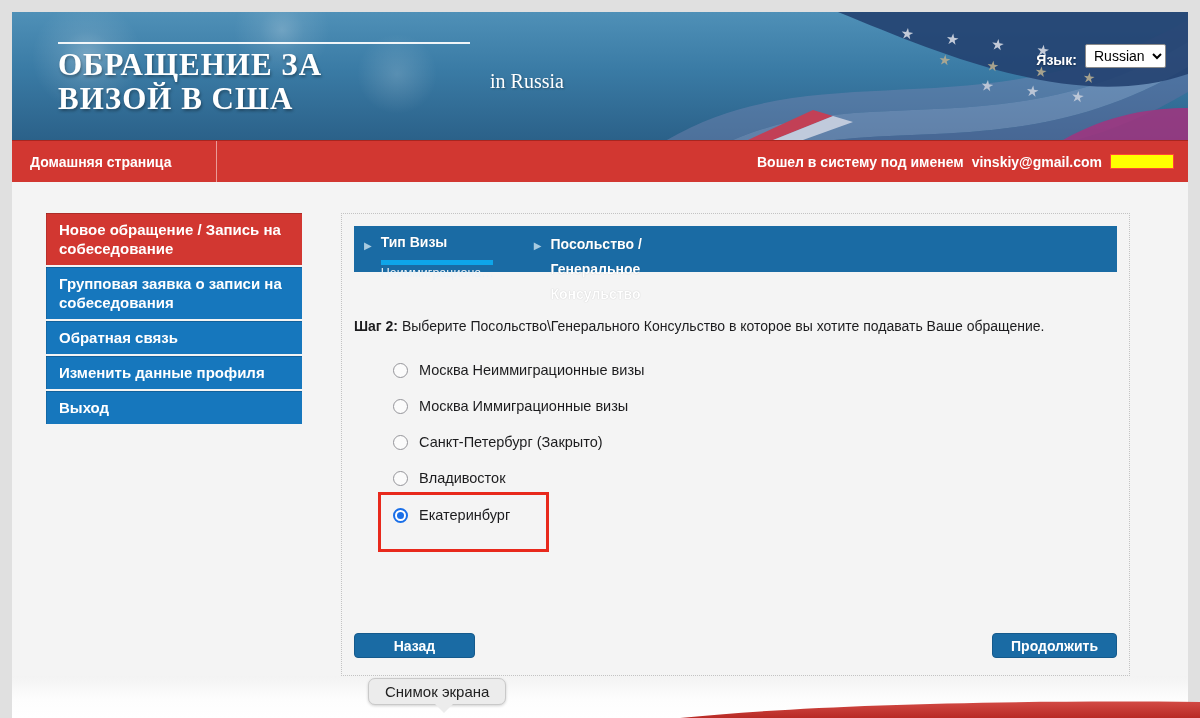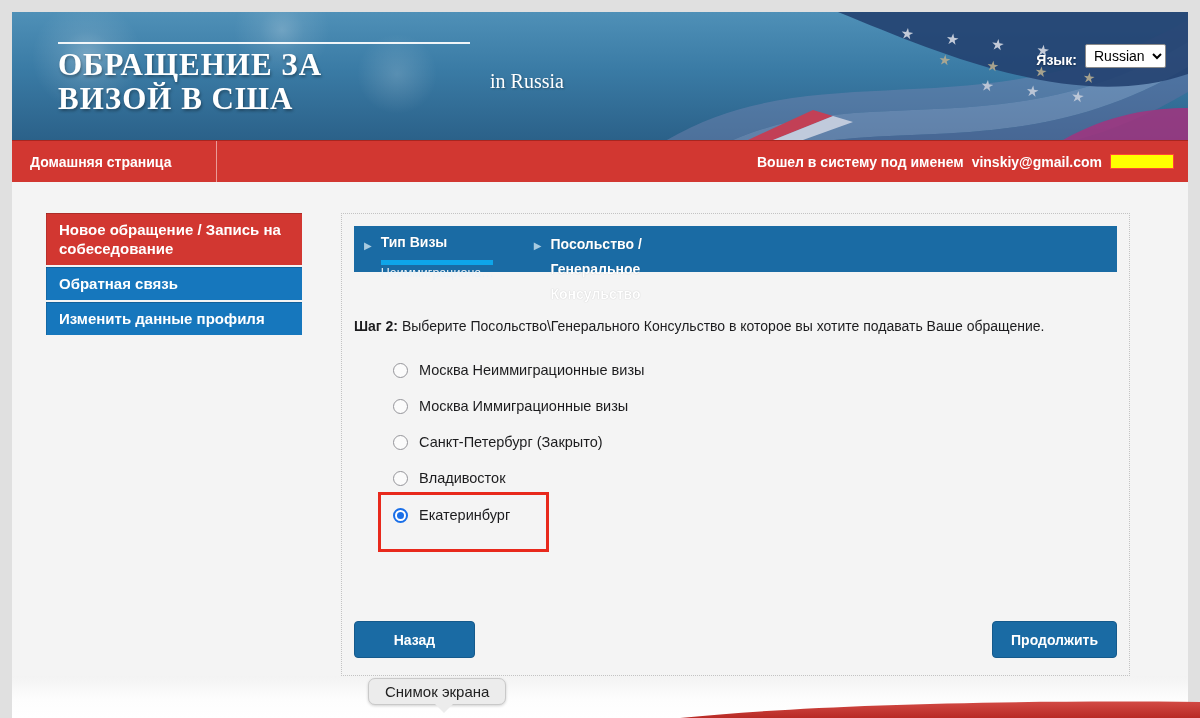--- a/index.html
+++ b/index.html
@@ -71,21 +71,21 @@
   .radio { width:15px; height:15px; border-radius:50%; border:1.5px solid #95959a; background:#fbfbfb; flex:none; position:relative; }
   .radio.checked { border:2px solid #1a6fe8; background:#fff; }
   .radio.checked::after { content:""; position:absolute; left:50%; top:50%; width:7px; height:7px;
     margin:-3.5px 0 0 -3.5px; border-radius:50%; background:#1a6fe8; }
   .annotation { border:3px solid #e8291c; display:inline-block; padding:10px 36px 24px 12px; margin:-12px 0 0 -15px; }
   .annotation .opt { margin-bottom:0; font-weight:normal; }
 
   
   .btn-row { margin-top:auto; display:flex; justify-content:space-between; padding-bottom:5px; }
   .btn { background:#1a6ba4; color:#fff; font-weight:bold; font-size:14px; border:1px solid #155a8c;
-    border-radius:4px; height:37px; min-width:121px; padding:0 18px; cursor:pointer;
+    border-radius:4px; height:25px; min-width:121px; padding:0 18px; cursor:pointer;
     font-family:"Liberation Sans", sans-serif; }
 
   
   .footer { flex:1; position:relative; background:linear-gradient(180deg,#f3f3f3 0%, #fdfdfd 55%, #ffffff 100%); }
   .red-swoosh { position:absolute; right:-12px; bottom:0; width:520px; height:26px; }
   .tooltip { position:absolute; left:356px; top:2px; background:#ececec; border:1px solid #c9c9c9;
     border-radius:7px; padding:4px 16px; font-size:15px; color:#222; box-shadow:0 1px 3px rgba(0,0,0,0.18); }
   .tooltip::after { content:""; position:absolute; left:66px; bottom:-9px; border:9px solid transparent;
     border-top-color:#ececec; border-bottom:none; }
 </style>
@@ -136,22 +136,24 @@
         <span>Вошел в систему под именем</span>
         <span>vinskiy@gmail.com</span>
         <span class="redaction"></span>
       </div>
     </div>
 
     <div class="content">
 
       <div class="sidebar">
         <div class="side-item active">Новое обращение / Запись на собеседование</div>
+        <div class="side-item">Групповая заявка о записи на собеседования</div>
         <div class="side-item">Обратная связь</div>
         <div class="side-item">Изменить данные профиля</div>
+        <div class="side-item">Выход</div>
       </div>
 
       <div class="panel">
 
         <div class="stepper">
           <div class="step step1">
             <span class="step-arrow">▶</span>
             <span class="step-titles">
               <span class="step-title">Тип Визы</span>
               <span class="step-sub">Неиммиграциона…</span>

